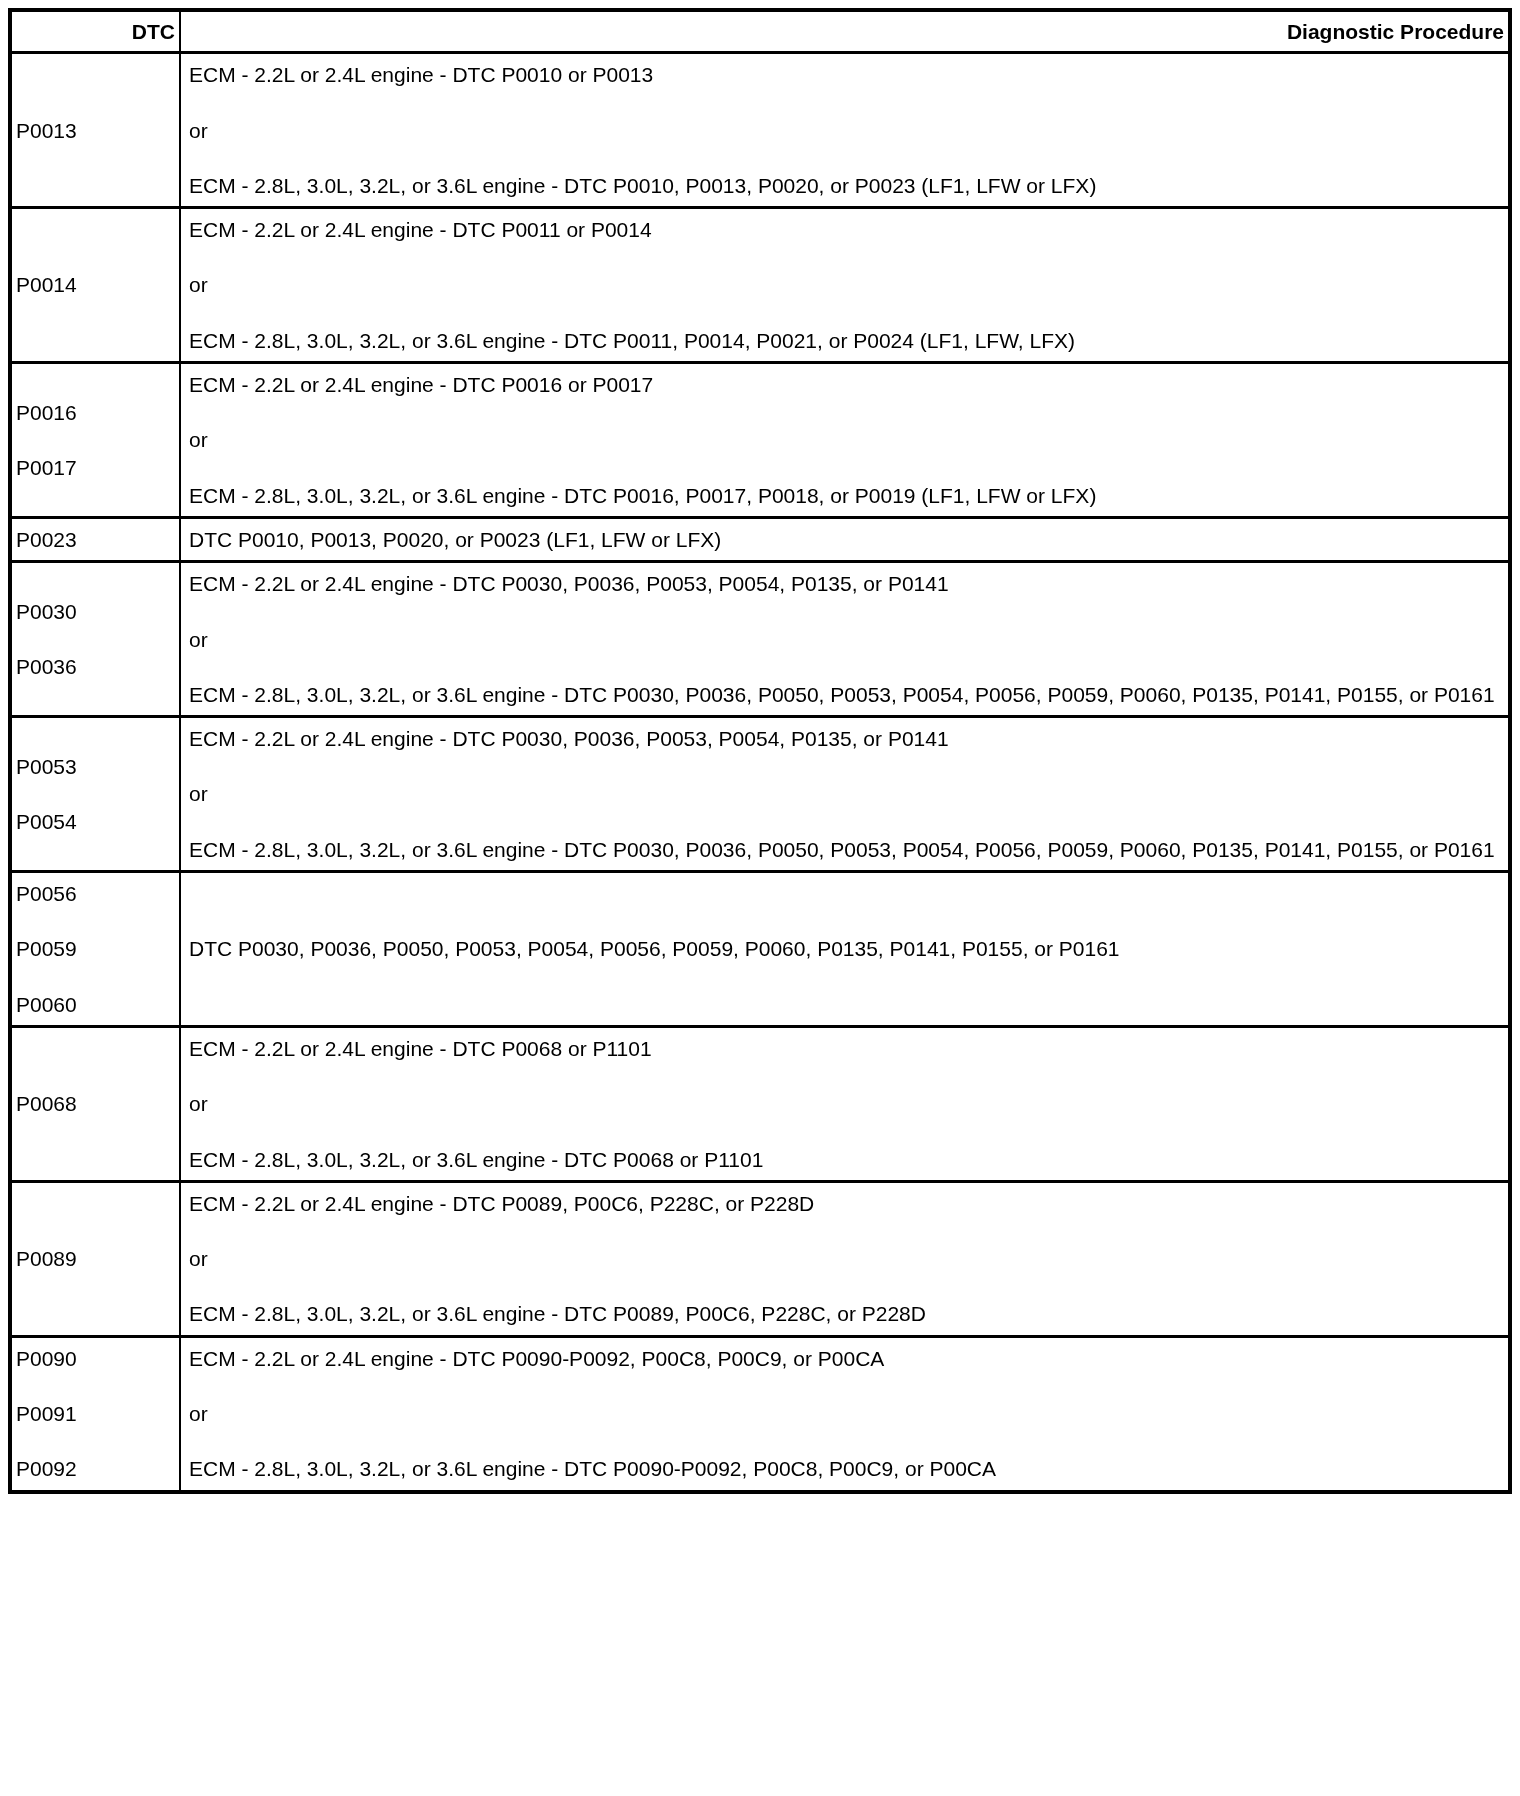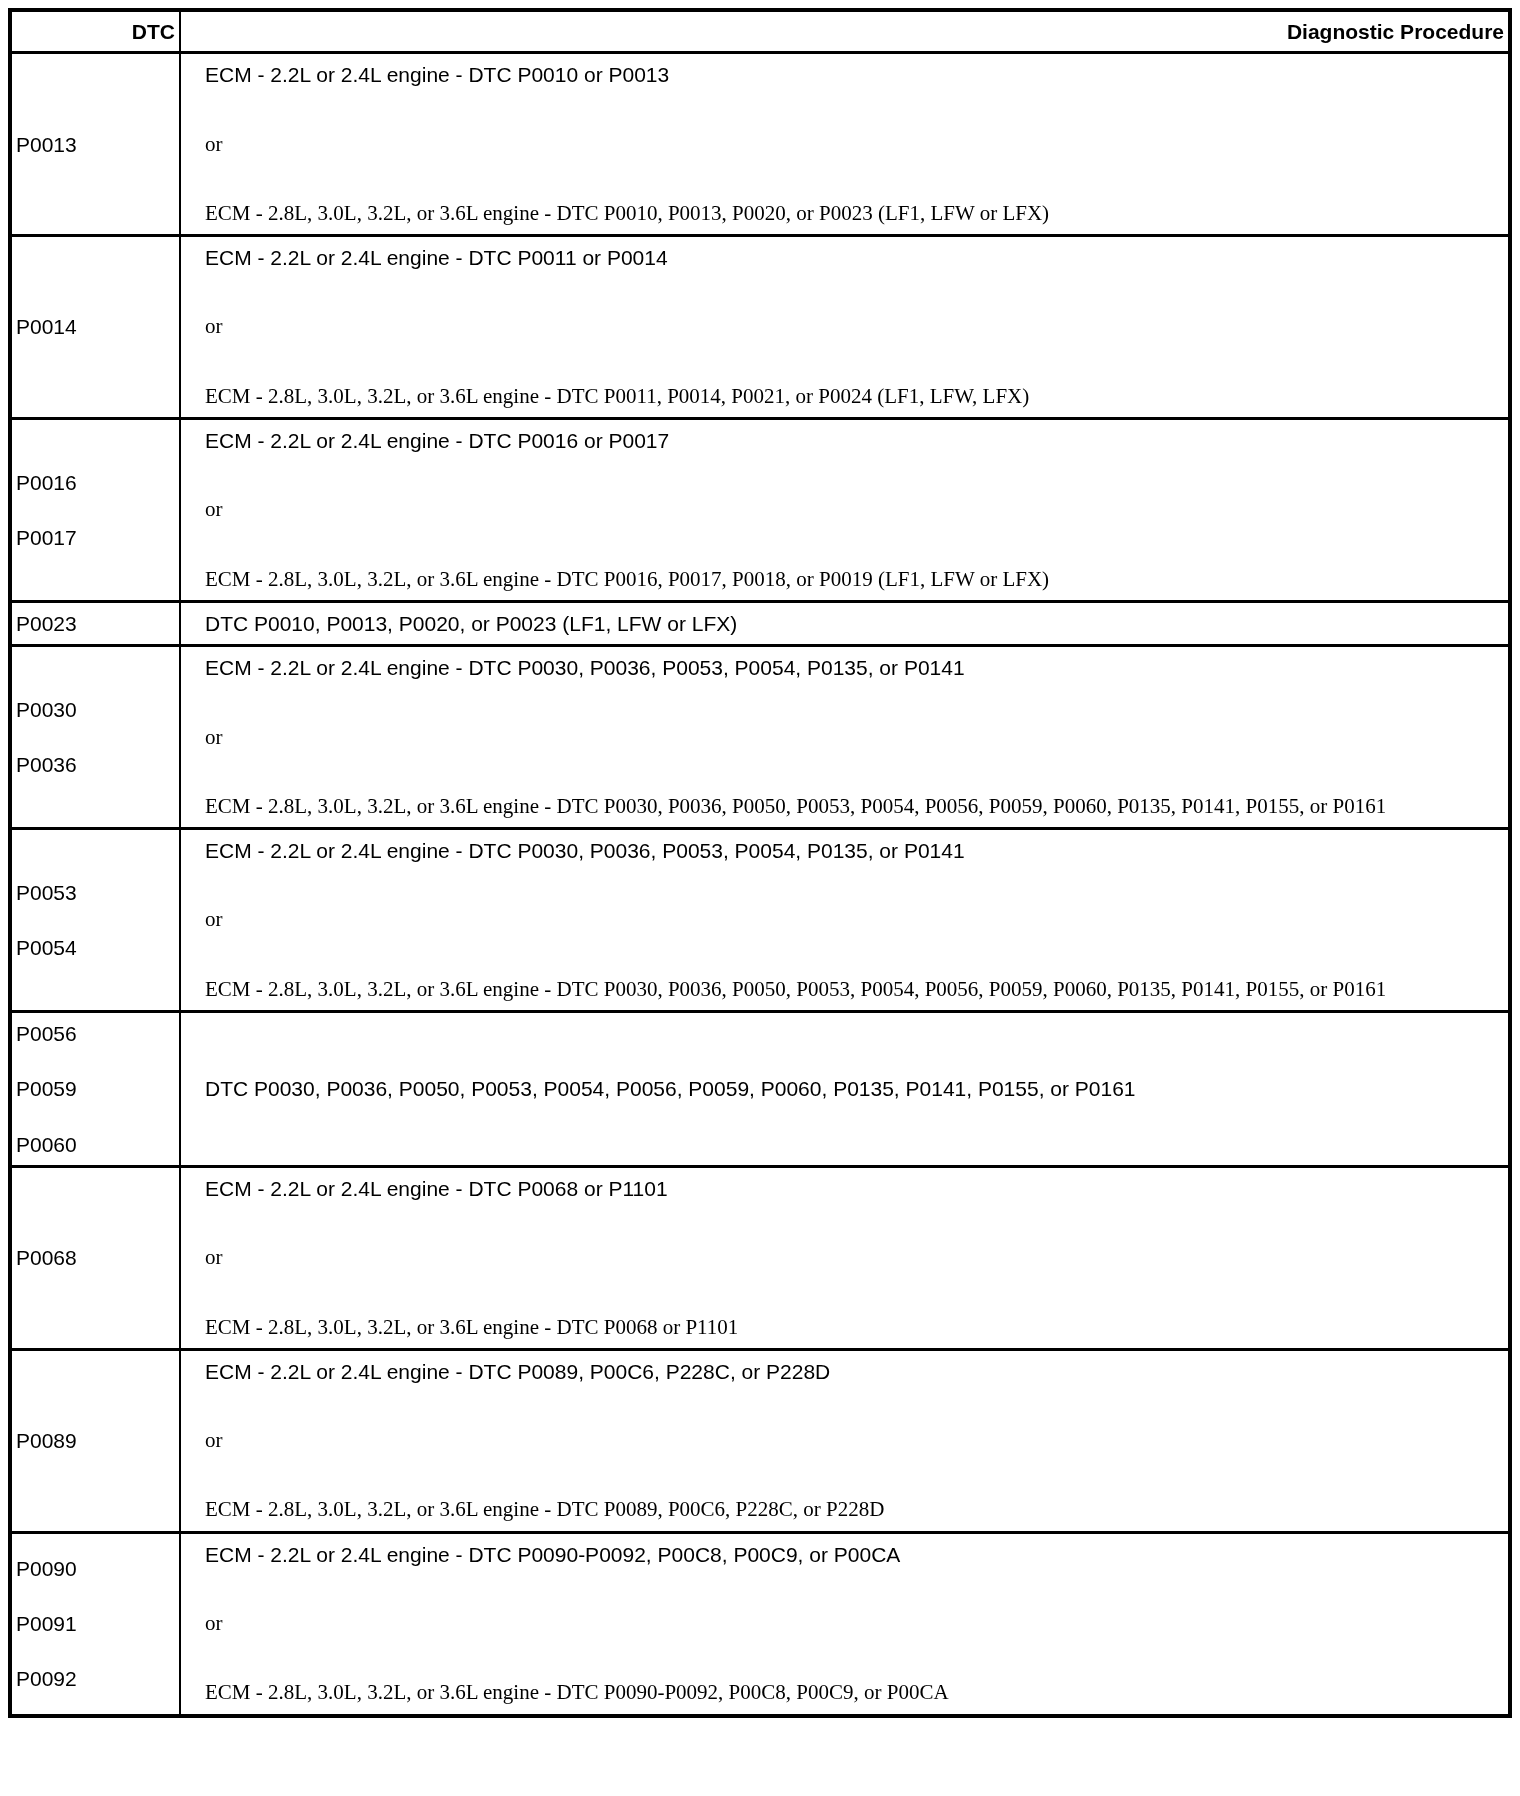--- a/index.html
+++ b/index.html
@@ -47,23 +47,23 @@
   .codes {
     display: flex;
     flex-direction: column;
     gap: 28px;
     align-items: flex-start;
     justify-content: center;
   }
   .code { white-space: nowrap; }
   td.proc-cell {
     text-align: left;
-    padding: 7px 10px 7px 24px;
-  }
-  .para + .para { margin-top: 42px; font-family: Liberation Serif, serif; }
+    padding: 7px 10px 7px 8px;
+  }
+  .para + .para { margin-top: 28px; }
 </style>
 </head>
 <body>
 
 <div class="page">
   <table class="dtc-table">
     <colgroup>
       <col class="col-dtc">
       <col class="col-proc">
     </colgroup>

